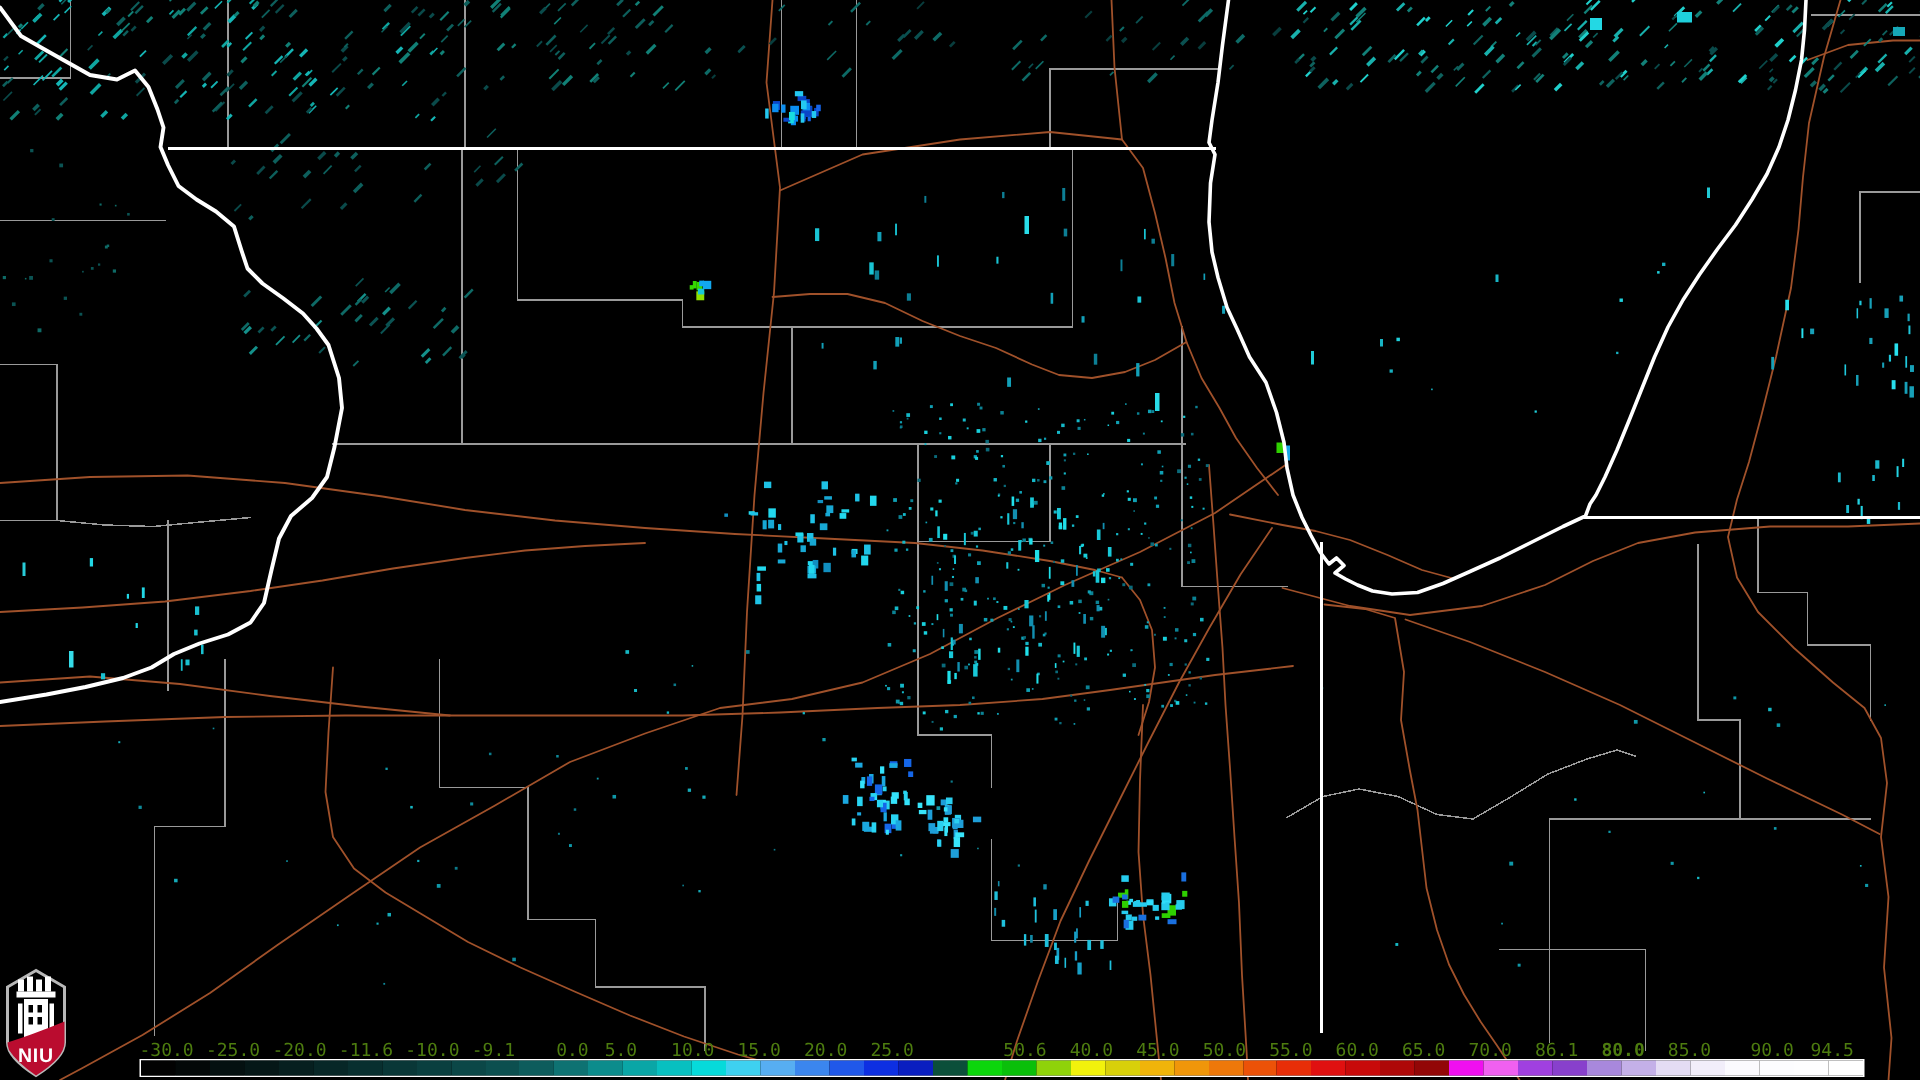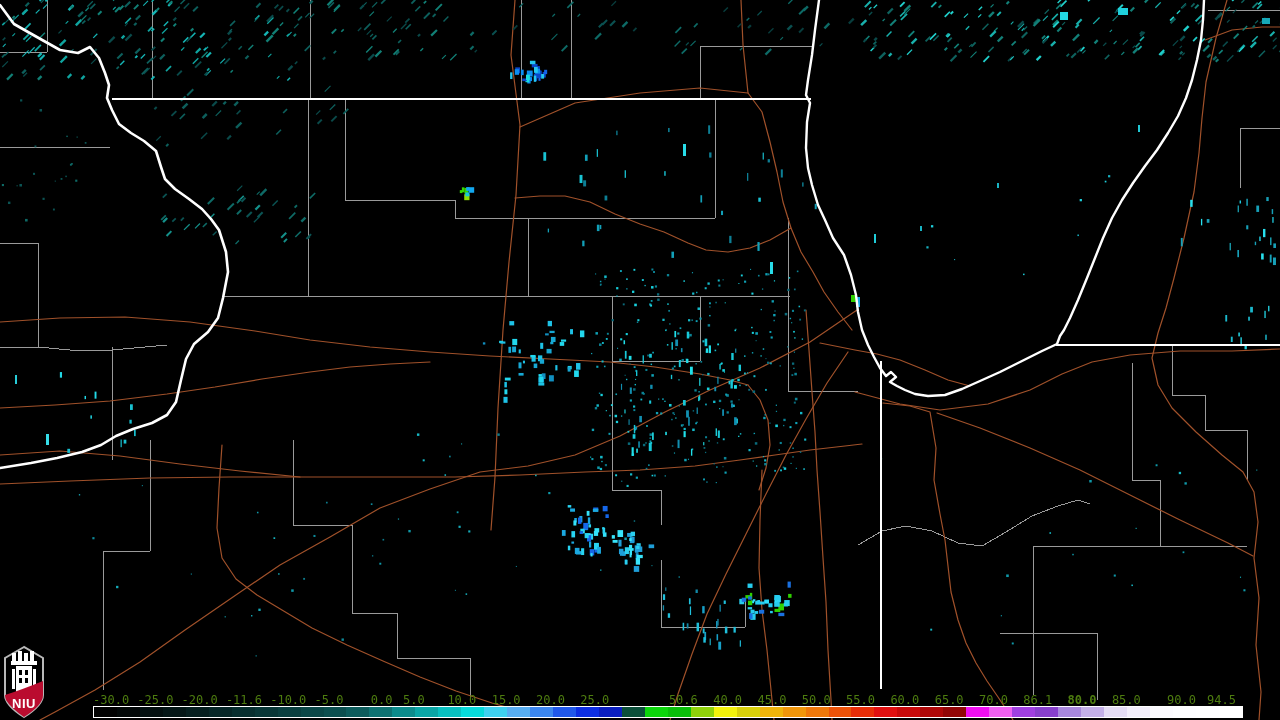--- a/index.html
+++ b/index.html
@@ -1321,21 +1321,21 @@
       </g>
   </svg>
 
 
   <div id="scale-labels">
       <span class="scale-label" style="left: 93px;">-30.0</span>
       <span class="scale-label" style="left: 137.3px;">-25.0</span>
       <span class="scale-label" style="left: 181.6px;">-20.0</span>
       <span class="scale-label" style="left: 225.9px;">-11.6</span>
       <span class="scale-label" style="left: 270.2px;">-10.0</span>
-      <span class="scale-label" style="left: 314.5px;">-5.0</span>
+      <span class="scale-label" style="left: 314.5px;">-9.1</span>
       <span class="scale-label" style="left: 358.8px; margin-left: 12px;">0.0</span>
       <span class="scale-label" style="left: 403.1px;">5.0</span>
       <span class="scale-label" style="left: 447.4px;">10.0</span>
       <span class="scale-label" style="left: 491.7px;">15.0</span>
       <span class="scale-label" style="left: 536px;">20.0</span>
       <span class="scale-label" style="left: 580.3px;">25.0</span>
       <span class="scale-label" style="left: 628px; margin-top: 48px;">30.0</span>
       <span class="scale-label" style="left: 668.9px;">50.6</span>
       <span class="scale-label" style="left: 713.2px;">40.0</span>
       <span class="scale-label" style="left: 757.5px;">45.0</span>

